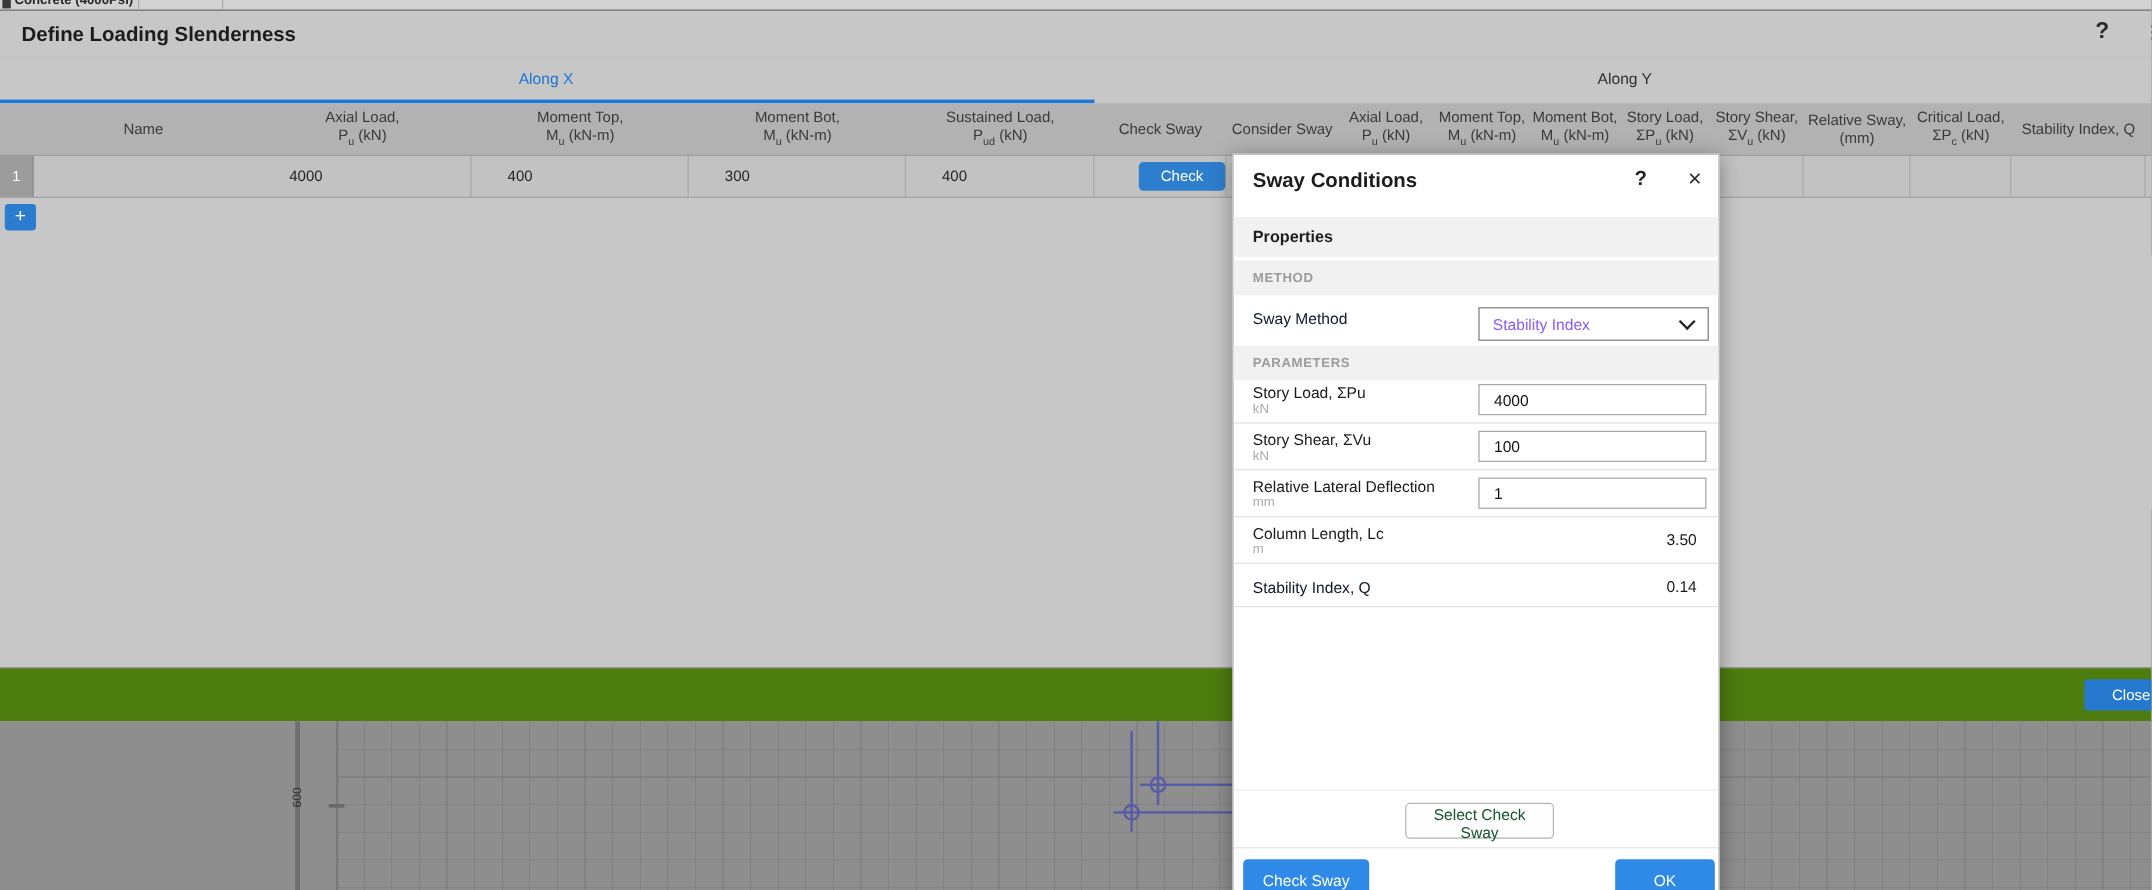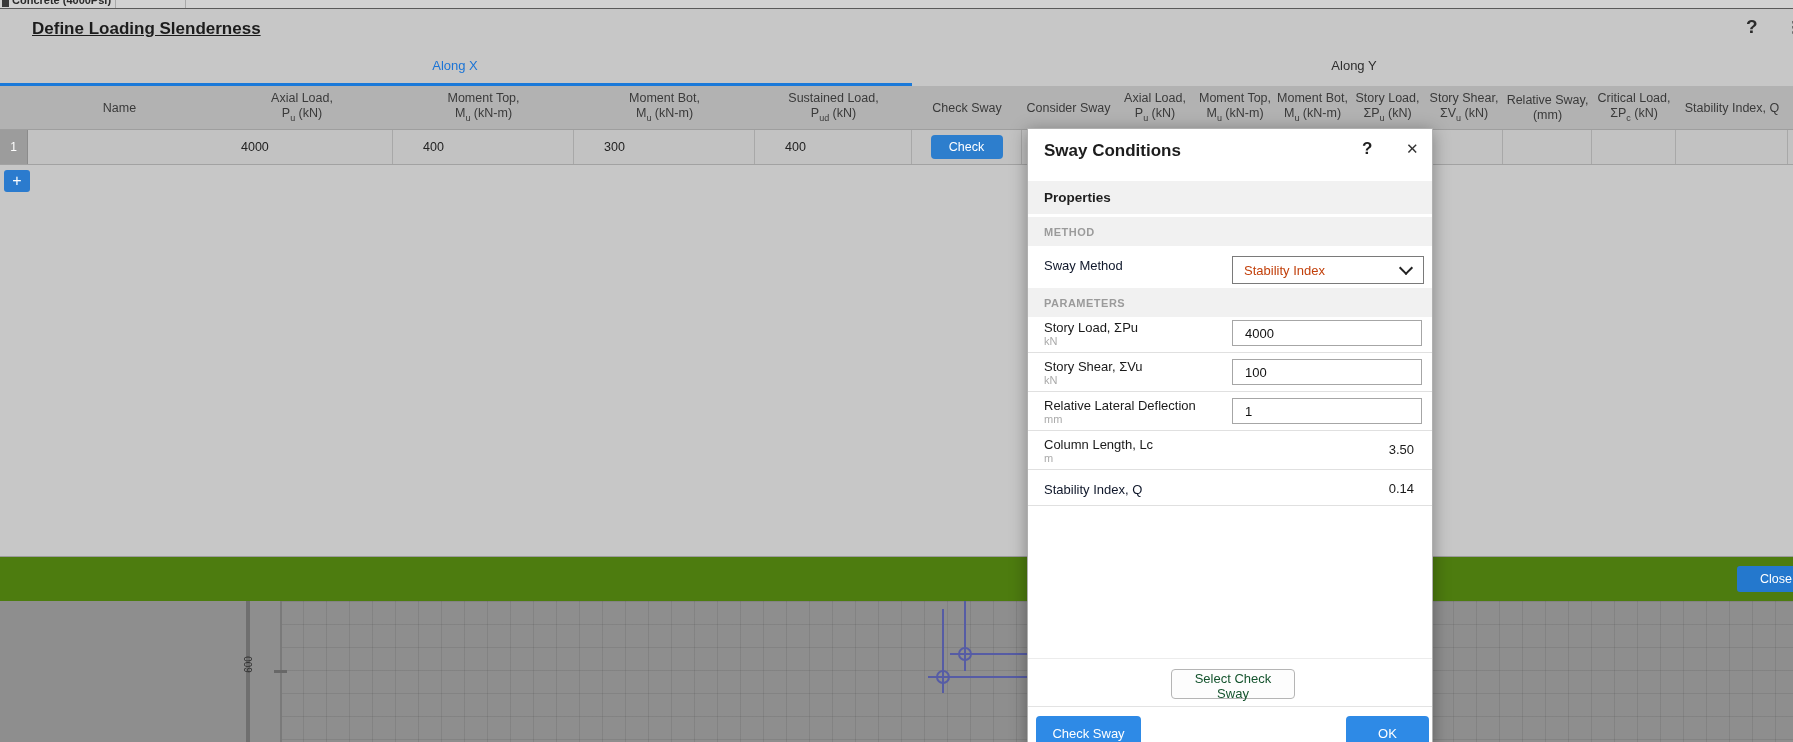--- a/index.html
+++ b/index.html
@@ -9,21 +9,21 @@
   .abs{position:absolute;}
 
   
   .strip{left:0;top:0;width:1793px;height:8px;background:#d2d2d2;border-bottom:1px solid #5a5a5a;overflow:hidden;}
   .strip-text{position:absolute;left:12px;top:-6px;font-size:11px;font-weight:bold;color:#2a2a2a;white-space:nowrap;}
   .strip-sq{position:absolute;left:2px;top:0;width:7px;height:7px;background:#3a3a3a;}
   .strip-div{position:absolute;top:0;width:1px;height:8px;background:#a8a8a8;}
 
   
   .titlebar{left:0;top:9px;width:1793px;height:39px;background:#c7c7c7;border-bottom:1px solid #a5a5a5;}
-  .win-title{position:absolute;left:32px;top:10px;font-size:17px;font-weight:bold;color:#1c1c1c;text-decoration:underline;}
+  .win-title{position:absolute;left:18px;top:10px;font-size:17px;font-weight:bold;color:#1c1c1c;}
   .win-help{position:absolute;left:1746px;top:7px;font-size:19px;font-weight:bold;color:#2b2b2b;cursor:pointer;}
   .win-overflow{position:absolute;left:1786px;top:9px;font-size:15px;font-weight:bold;color:#2b2b2b;}
 
   
   .tabrow{left:0;top:48px;width:1793px;height:38px;background:#c7c7c7;}
   .tab{position:absolute;top:10px;width:160px;text-align:center;font-size:13px;cursor:pointer;}
   .tab-x{left:375px;color:#1b74d6;}
   .tab-y{left:1274px;color:#2e2e2e;}
   .tab-underline{position:absolute;left:0;top:35px;width:912px;height:3px;background:#1a79d9;}
 
@@ -32,21 +32,21 @@
   .hcell{position:absolute;top:0;height:44px;display:flex;flex-direction:column;justify-content:center;
          align-items:center;font-size:12.5px;color:#3a3a3a;line-height:15px;text-align:center;}
   .hcell sub{font-size:9px;}
 
   
   .row1{left:0;top:130px;width:1793px;height:35px;background:#c2c2c2;border-bottom:1px solid #a2a2a2;box-sizing:border-box;}
   .rownum{position:absolute;left:0;top:0;width:28px;height:34px;background:#9c9c9c;color:#fff;
           font-size:12px;display:flex;align-items:center;justify-content:center;border-right:1px solid #8b8b8b;box-sizing:border-box;}
   .rcell{position:absolute;top:0;height:34px;border-right:1px solid #a8a8a8;box-sizing:border-box;
          display:flex;align-items:center;font-size:12.5px;color:#222;padding-left:30px;}
-  .rcell.center{justify-content:center;padding-left:0;}
+  .rcell.center{justify-content:flex-end;padding-left:0;}
   .btn-check{background:#2d7ecd;color:#fff;border:none;border-radius:4px;width:72px;height:24px;
              font-size:12.5px;font-family:inherit;cursor:pointer;}
   .addbtn{left:4px;top:170px;width:26px;height:22px;background:#2b7bce;color:#fff;border:none;border-radius:3px;
           font-size:16px;line-height:20px;text-align:center;cursor:pointer;padding:0;}
 
   
   .footband{left:0;top:556px;width:1793px;height:45px;background:#4d7c0f;border-top:1px solid #9b9b9b;box-sizing:border-box;}
   .btn-close{position:absolute;left:1737px;top:9px;width:78px;height:26px;background:#2478cd;color:#fff;
              border:none;border-radius:3px;font-size:12.5px;font-family:inherit;cursor:pointer;}
 
@@ -77,21 +77,21 @@
   .band-params{top:159px;}
   .prow{position:absolute;left:0;width:404px;border-bottom:1px solid #e0e0e0;box-sizing:border-box;}
   .plabel{position:absolute;left:16px;top:6px;font-size:13px;color:#1a1a1a;}
   .plabel-mid{position:absolute;left:16px;top:12px;font-size:13px;color:#0f172a;}
   .punit{position:absolute;left:16px;top:21px;font-size:11px;color:#aaaaaa;}
   .fld{position:absolute;left:204px;top:6px;width:190px;height:26px;border:1px solid #a6a6a6;background:#fff;
        font-size:13px;font-family:inherit;color:#111;padding:0 0 0 12px;box-sizing:border-box;}
   .pvalue{position:absolute;right:18px;top:11px;font-size:13px;color:#1a1a1a;}
   .selectbox{position:absolute;left:204px;top:10px;width:192px;height:28px;border:1px solid #7a7a7a;background:#fff;
              box-sizing:border-box;display:flex;align-items:center;cursor:pointer;}
-  .selectbox .sel-text{margin-left:11px;font-size:13px;color:#c2410c;flex:1;}
+  .selectbox .sel-text{margin-left:11px;font-size:13px;color:#8b5cf6;flex:1;}
   .chev{width:8px;height:8px;border-right:2px solid #222;border-bottom:2px solid #222;transform:rotate(45deg);
         margin-right:12px;margin-top:-4px;}
   .btn-select-check{position:absolute;left:143px;top:540px;width:124px;height:30px;background:#fdfdfd;
                     border:1px solid #b5b5b5;border-radius:4px;font-size:13px;color:#14532d;font-family:inherit;cursor:pointer;}
   .dlg-foot-sep{position:absolute;left:0;top:577px;width:404px;height:1px;background:#e3e3e3;}
   .dlg-footline{position:absolute;left:0;top:529px;width:404px;height:1px;background:#ececec;}
   .btn-blue{position:absolute;top:587px;height:34px;background:#2e8ae6;color:#fff;border:none;border-radius:4px;
             font-size:13px;font-family:inherit;cursor:pointer;}
   .btn-checksway{left:8px;width:105px;}
   .btn-ok{left:318px;width:83px;}

